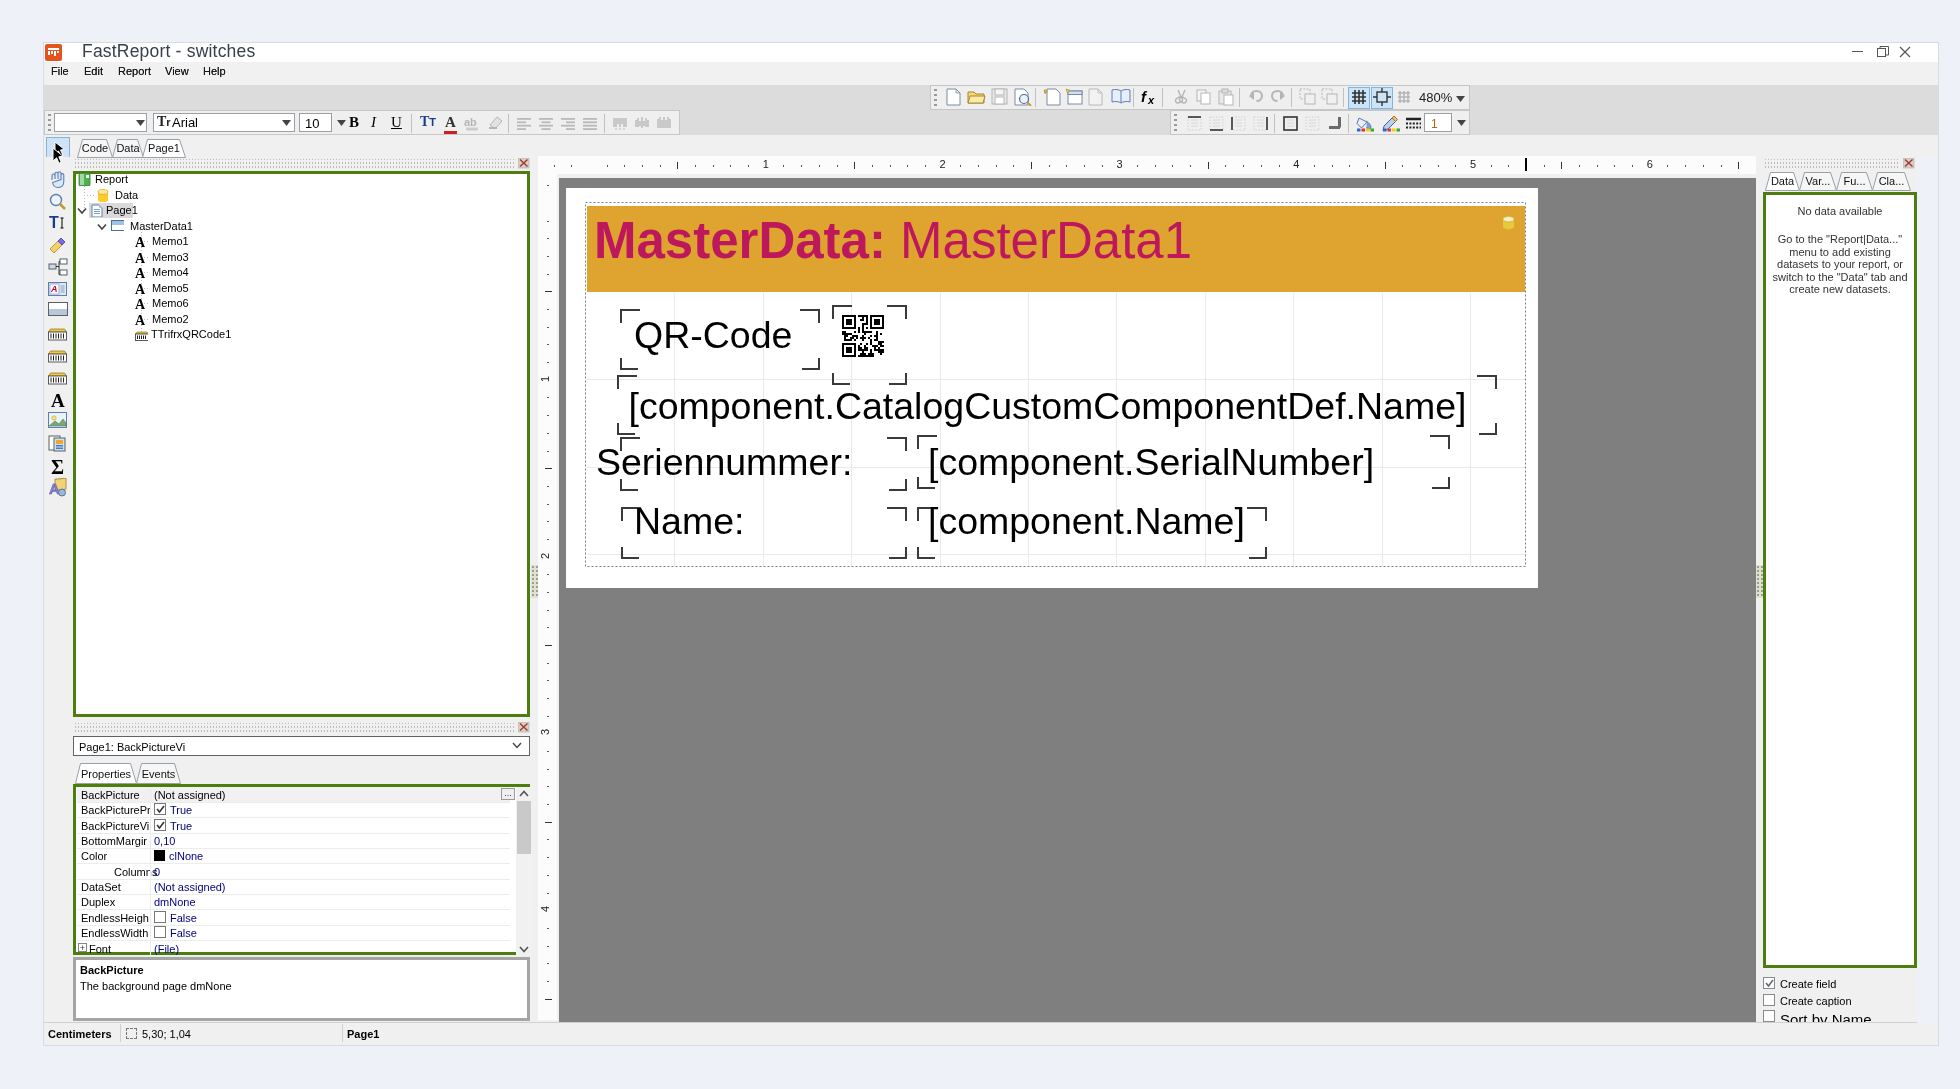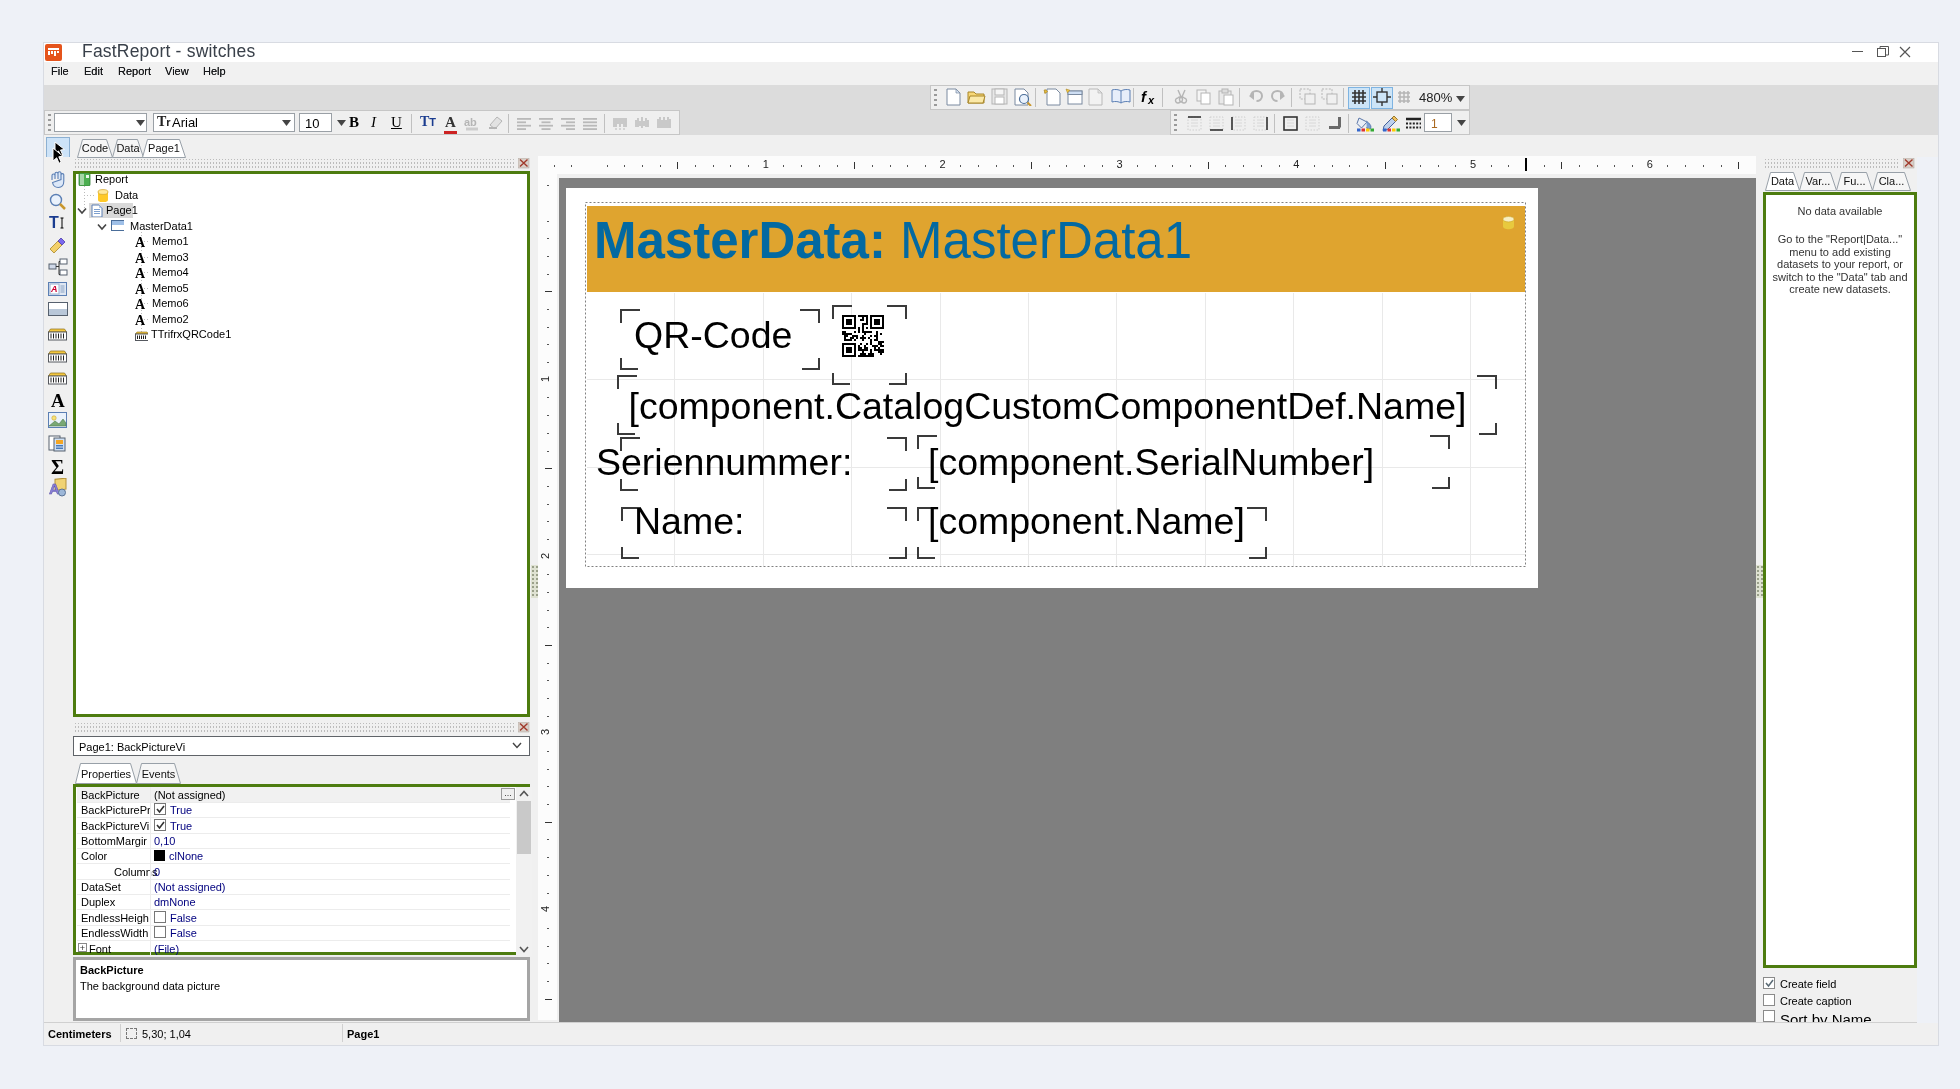--- a/index.html
+++ b/index.html
@@ -150,40 +150,40 @@
     <svg class="a" style="left:443px;top:3px" width="10" height="8">
       <path d="M1 6L5 1.5L9 6" fill="none" stroke="#555" stroke-width="1.6"></path>
     </svg>
     <div class="a" style="left:441px;top:14px;width:14px;height:53px;background:#c9c9c9;"></div>
     <svg class="a" style="left:443px;top:158px" width="10" height="8">
       <path d="M1 2L5 6.5L9 2" fill="none" stroke="#555" stroke-width="1.6"></path>
     </svg>
   </div>
 <div class="panel" style="left:73px;top:957px;width:457px;height:64px;border-color:#a5a5a5;">
   <div class="a" style="left:4px;top:4px;font-size:11px;font-weight:bold;">BackPicture</div>
-  <div class="a" style="left:4px;top:20px;font-size:11px;">The background data picture</div>
+  <div class="a" style="left:4px;top:20px;font-size:11px;">The background page dmNone</div>
 </div>
 
 <div class="a" style="left:531px;top:565px;width:7px;height:33px;background:#dfe2d2;background-image:radial-gradient(#9aa08a 30%,transparent 36%);background-size:4px 4px;"></div>
 <div class="a" style="left:1756px;top:565px;width:7px;height:33px;background:#dfe2d2;background-image:radial-gradient(#9aa08a 30%,transparent 36%);background-size:4px 4px;"></div>
 
 <div id="hruler" class="a" style="left:538px;top:156px;width:1218px;height:18px;background:#fcfcfc;"></div>
 <div id="vruler" class="a" style="left:538px;top:174px;width:19px;height:846px;background:#fcfcfc;"></div>
 <div id="design" class="a" style="left:559px;top:178px;width:1197px;height:844px;background:#7f7f7f;"></div>
 
 <div class="a" style="left:566px;top:188px;width:972px;height:400px;background:#fff;"></div>
 
 <svg class="a" style="left:585px;top:202px" width="941" height="365">
     <rect x="0.5" y="0.5" width="940" height="364" fill="none" stroke="#808080" stroke-dasharray="2 2"></rect>
   </svg>
 
 <div class="a" style="left:587px;top:293px;width:938px;height:273px;background-image:repeating-linear-gradient(to right,transparent 0 87.4px,#e9e9e9 87.4px 88.4px),repeating-linear-gradient(to bottom,transparent 0 86.4px,#e9e9e9 86.4px 87.4px);"></div>
 
 <div class="a" style="left:587px;top:206px;width:938px;height:86px;background:#dfa42f;"></div>
-<div class="a" style="left:594px;top:210.5px;font-size:51px;color:#0369a1;white-space:nowrap;text-align:right;"><b>MasterData:</b> MasterData1</div>
+<div class="a" style="left:594px;top:210.5px;font-size:51px;color:#be185d;white-space:nowrap;text-align:right;"><b>MasterData:</b> MasterData1</div>
 <svg class="a" style="left:1502px;top:216px" width="13" height="14">
     <ellipse cx="6.5" cy="3.2" rx="5.5" ry="2.7" fill="#f4e9b0"></ellipse>
     <path d="M1 3.2V10.5c0 1.5 2.5 2.7 5.5 2.7s5.5-1.2 5.5-2.7V3.2" fill="#e8c93e"></path>
     <ellipse cx="6.5" cy="3.2" rx="5.5" ry="2.7" fill="#f7efc4" stroke="#caa52e" stroke-width=".6"></ellipse>
   </svg>
 
 <div class="sel" style="left:622px;top:311px;width:196px;height:57px;">
     <i></i>
     <b></b>
   </div>

